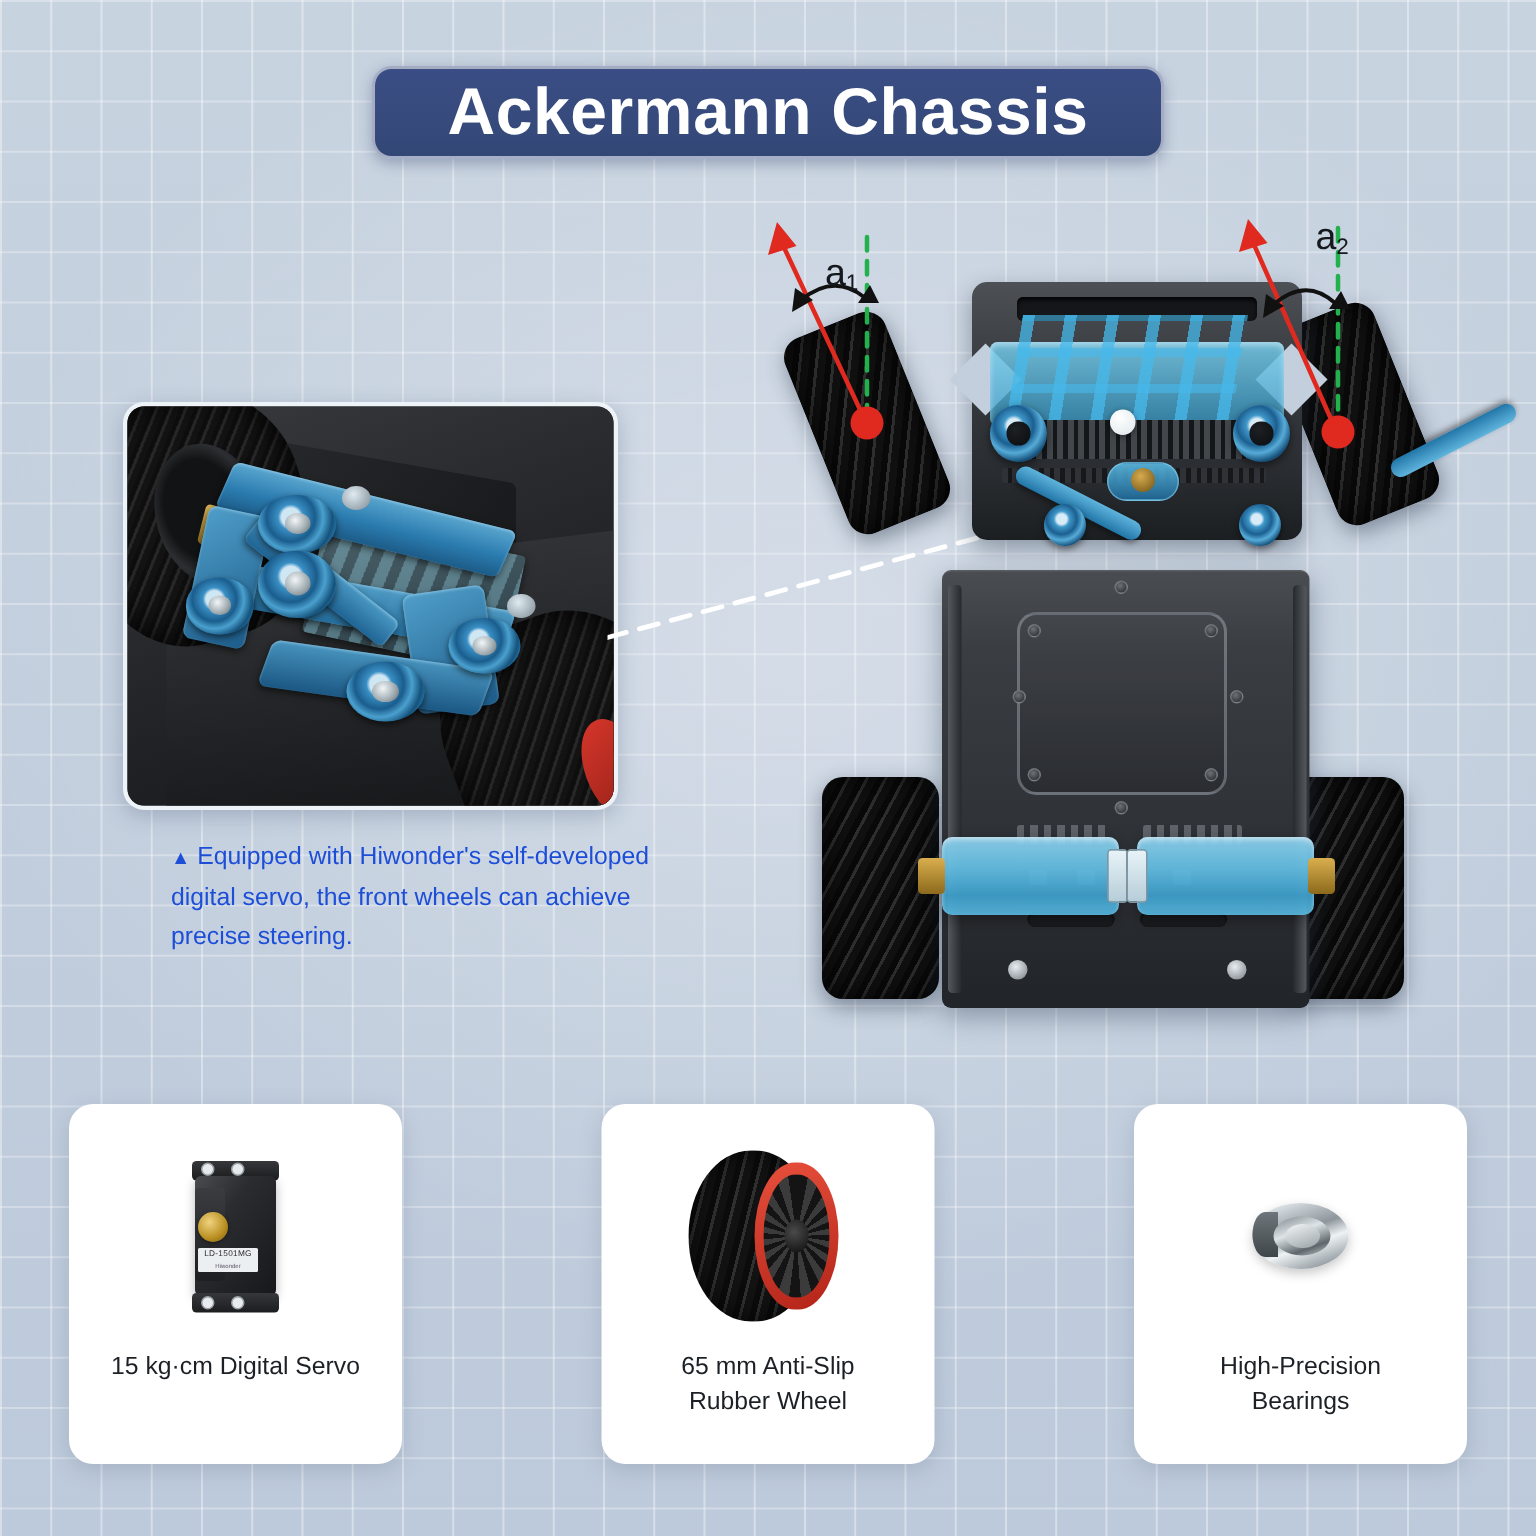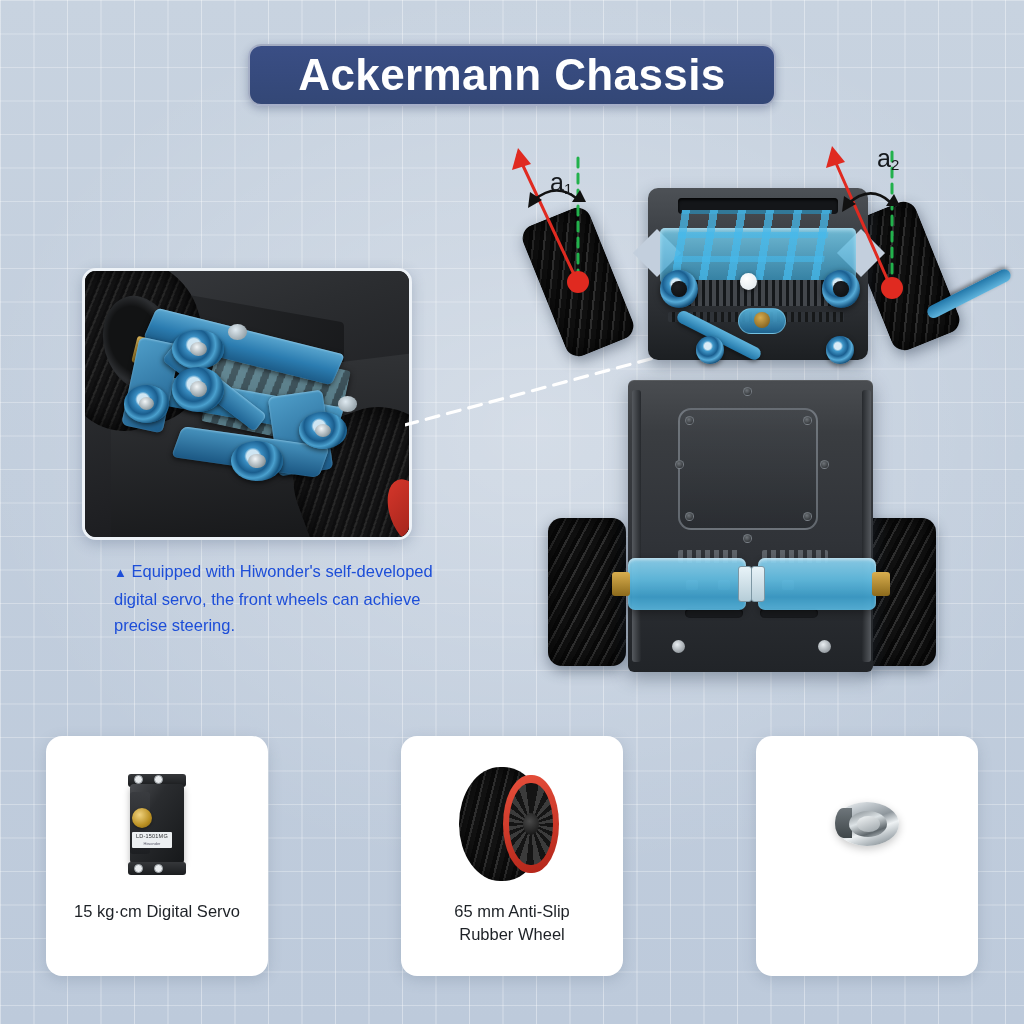--- a/index.html
+++ b/index.html
@@ -696,15 +696,19 @@
 
   <div class="card">
     <div class="card-figure">
       <div id="fig-bearing">
         <div id="bearing-outer"></div>
         <div id="bearing-side"></div>
         <div id="bearing-inner"></div>
         <div id="bearing-bore"></div>
       </div>
     </div>
+    <div class="card-label">
+      <div>High-Precision</div>
+      <div>Bearings</div>
+    </div>
   </div>
 
 </div>
 
 </body></html>

